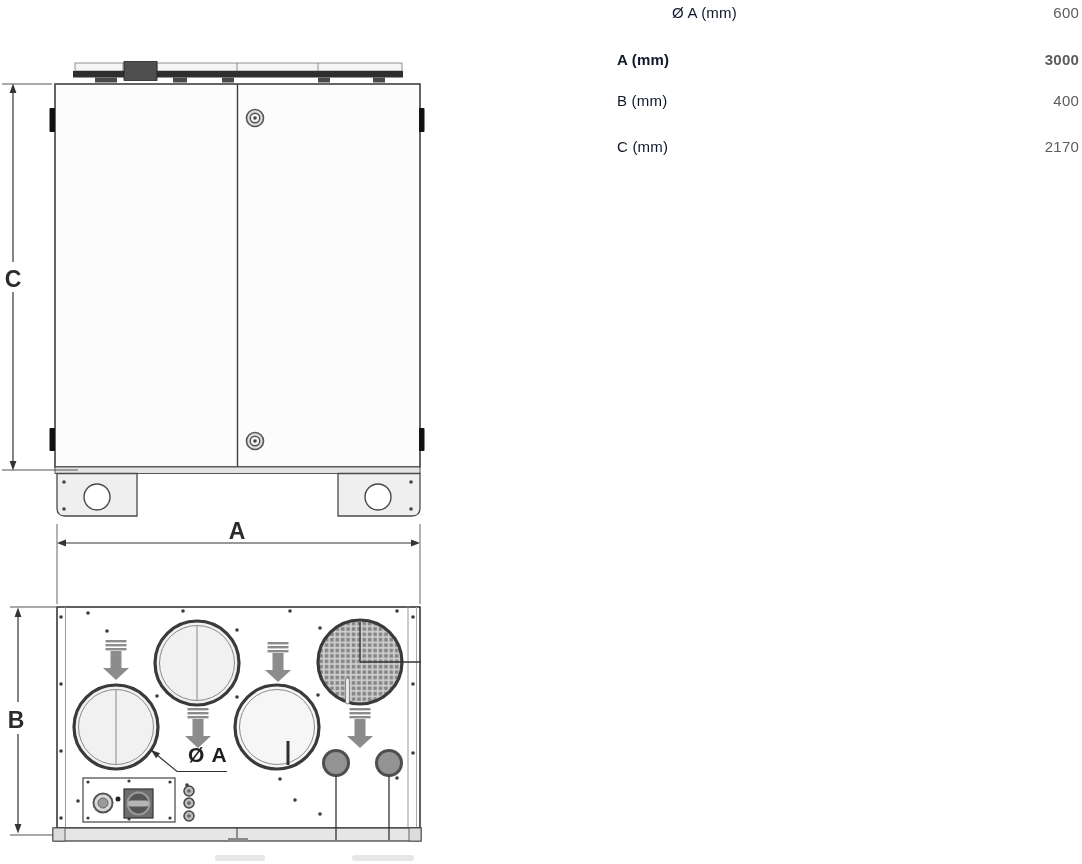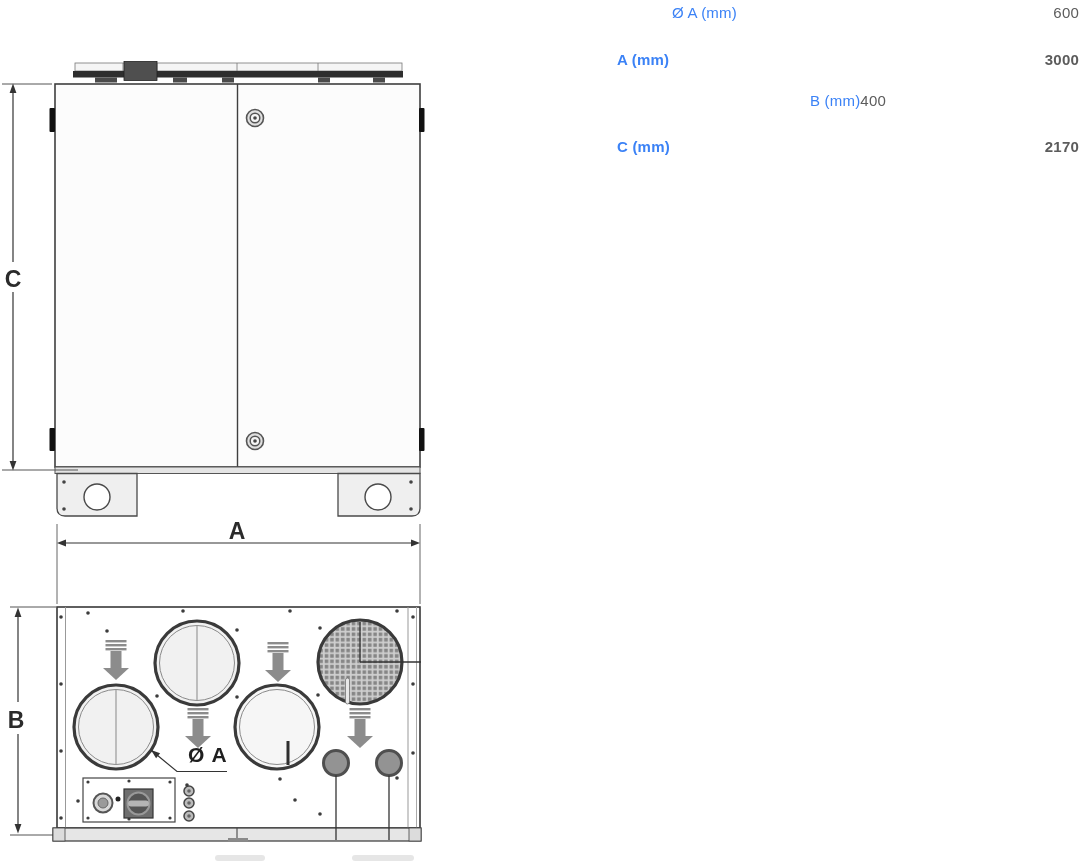--- a/index.html
+++ b/index.html
@@ -4,23 +4,23 @@
 <style>
   html,body{margin:0;padding:0;background:#fff;}
   .page{position:relative;width:1082px;height:864px;background:#ffffff;overflow:hidden;
         font-family:"Liberation Sans", sans-serif;}
   
   .spec-table{position:absolute;left:0;top:0;width:1082px;}
   .spec-row{position:absolute;left:617px;right:3px;height:19px;display:flex;
             justify-content:space-between;align-items:center;font-size:15px;}
   .spec-row.row-0{left:672px;top:3px;}
   .spec-row.row-1{top:50px;font-weight:bold;}
-  .spec-row.row-2{top:91px;justify-content:center;}
-  .spec-row.row-3{top:137px;font-weight:bold;}
-  .spec-label{color:#3b82f6;letter-spacing:.2px;white-space:pre;}
+  .spec-row.row-2{top:91px;}
+  .spec-row.row-3{top:137px;}
+  .spec-label{color:#0f172a;letter-spacing:.2px;white-space:pre;}
   .spec-value{color:#5c5c5c;letter-spacing:.2px;}
   
   svg.drawing{position:absolute;left:0;top:0;}
   svg text.dim-label{font-family:"Liberation Sans", sans-serif;font-weight:700;
                      fill:#2b2b2b;font-size:23px;}
   svg text.dia-label{font-family:"Liberation Sans", sans-serif;font-weight:700;
                      fill:#1f1f1f;font-size:21px;letter-spacing:1px;}
 </style>
 </head>
 <body>

